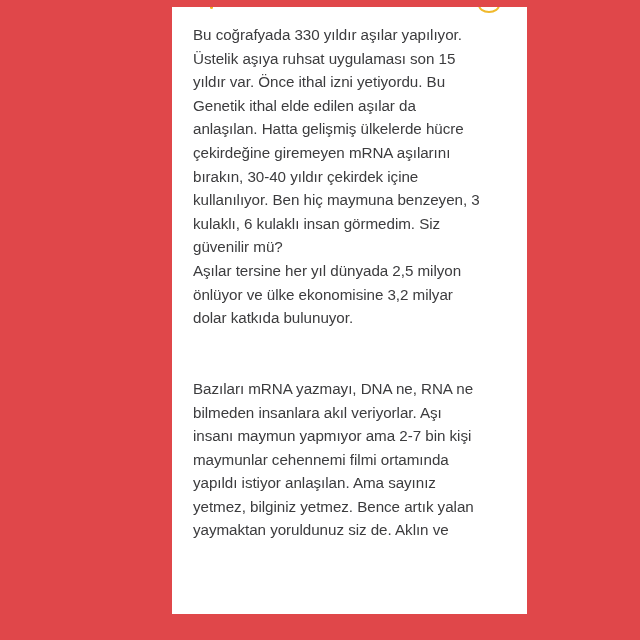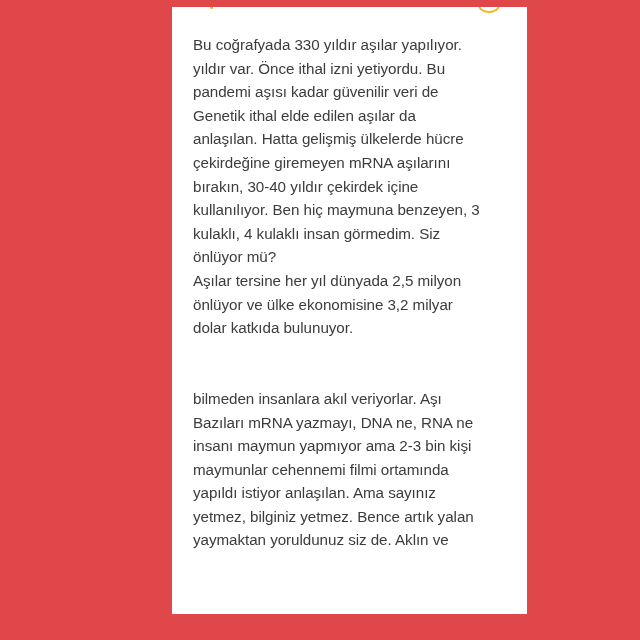--- a/index.html
+++ b/index.html
@@ -8,21 +8,21 @@
     background: #e0474a;
     position: relative;
     font-family: "Liberation Sans", "DejaVu Sans", sans-serif;
   }
   .card {
     position: absolute;
     left: 172px; top: 7px;
     width: 355px; height: 607px;
     background: #ffffff;
     box-sizing: border-box;
-    padding: 26px 10px 0 21px;
+    padding: 16px 10px 0 21px;
     overflow: hidden;
   }
   .mark-left {
     position: absolute; left: 38px; top: -2px;
     width: 3px; height: 4px; background: #f2b320; border-radius: 2px;
   }
   .mark-right {
     position: absolute; left: 306px; top: -10px;
     width: 22px; height: 16px;
     border: 2px solid #f0b92c; border-radius: 50%;
@@ -40,40 +40,40 @@
 </style>
 </head>
 <body>
 
 <div class="card">
   <span class="mark-left"></span>
   <span class="mark-right"></span>
 
   <p class="para">
     <span class="line">Bu coğrafyada 330 yıldır aşılar yapılıyor.</span>
+    <span class="line">Üstelik aşıya ruhsat uygulaması son 15</span>
     <span class="line">yıldır var. Önce ithal izni yetiyordu. Bu</span>
-    <span class="line">pandemi aşısı kadar güvenilir veri de</span>
     <span class="line">Genetik ithal elde edilen aşılar da</span>
     <span class="line">anlaşılan. Hatta gelişmiş ülkelerde hücre</span>
     <span class="line">çekirdeğine giremeyen mRNA aşılarını</span>
     <span class="line">bırakın, 30-40 yıldır çekirdek içine</span>
     <span class="line">kullanılıyor. Ben hiç maymuna benzeyen, 3</span>
-    <span class="line">kulaklı, 4 kulaklı insan görmedim. Siz</span>
-    <span class="line">önlüyor mü?</span>
+    <span class="line">kulaklı, 6 kulaklı insan görmedim. Siz</span>
+    <span class="line">güvenilir mü?</span>
     <span class="line">Aşılar tersine her yıl dünyada 2,5 milyon</span>
     <span class="line">önlüyor ve ülke ekonomisine 3,2 milyar</span>
     <span class="line">dolar katkıda bulunuyor.</span>
   </p>
 
   <div class="spacer"></div>
   <div class="spacer"></div>
 
   <p class="para">
+    <span class="line">Bazıları mRNA yazmayı, DNA ne, RNA ne</span>
     <span class="line">bilmeden insanlara akıl veriyorlar. Aşı</span>
-    <span class="line">Bazıları mRNA yazmayı, DNA ne, RNA ne</span>
-    <span class="line">insanı maymun yapmıyor ama 2-3 bin kişi</span>
+    <span class="line">insanı maymun yapmıyor ama 2-7 bin kişi</span>
     <span class="line">maymunlar cehennemi filmi ortamında</span>
     <span class="line">yapıldı istiyor anlaşılan. Ama sayınız</span>
     <span class="line">yetmez, bilginiz yetmez. Bence artık yalan</span>
     <span class="line">yaymaktan yoruldunuz siz de. Aklın ve</span>
 
   </p>
 </div>
 
 </body></html>

